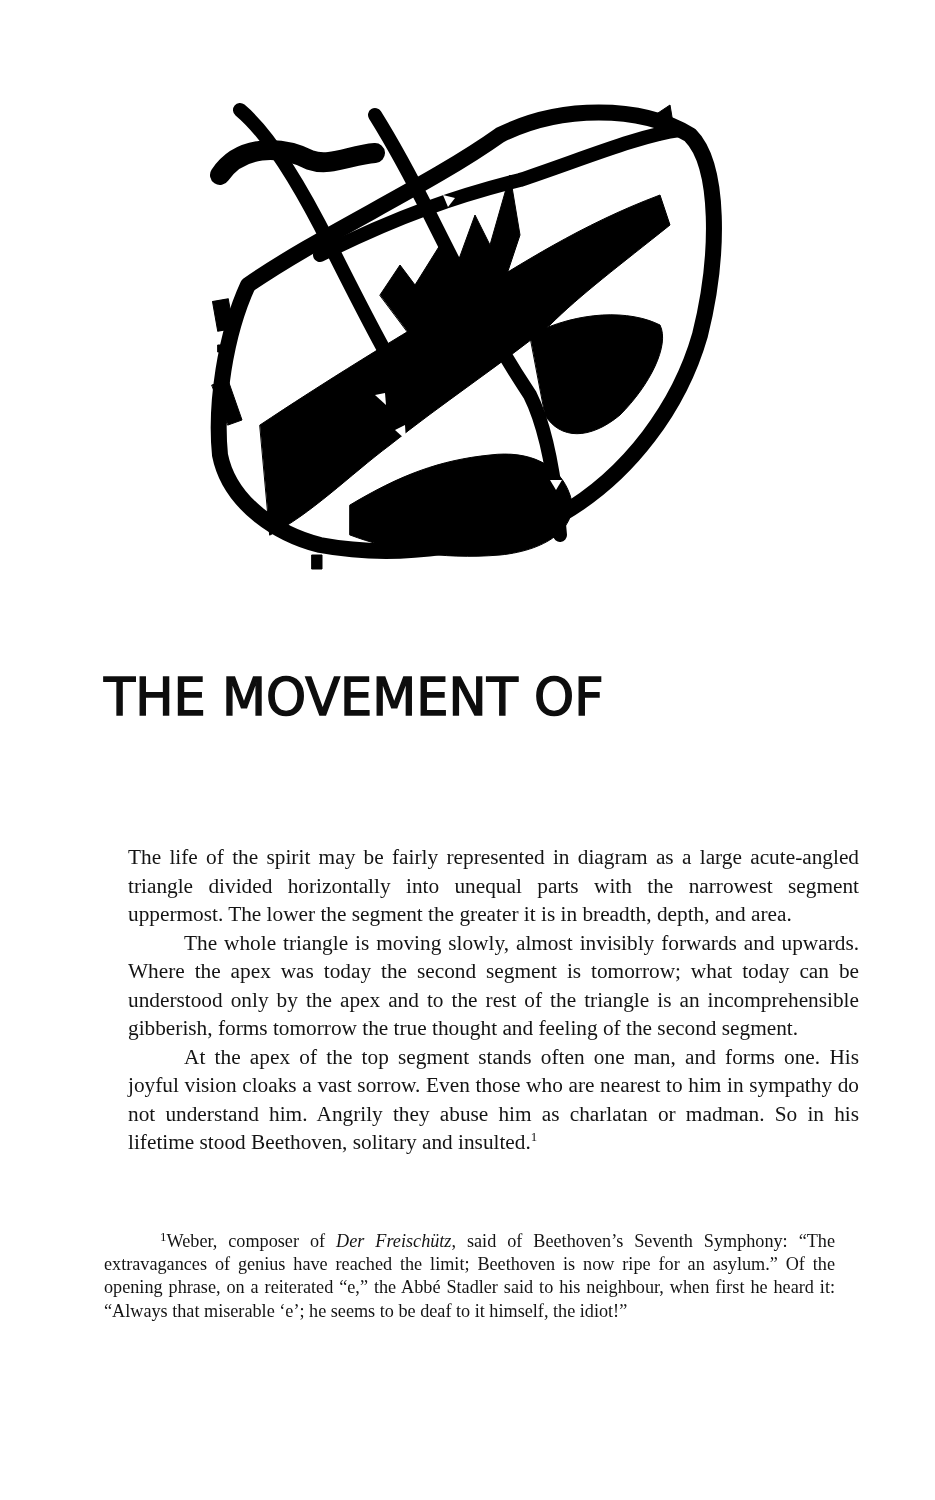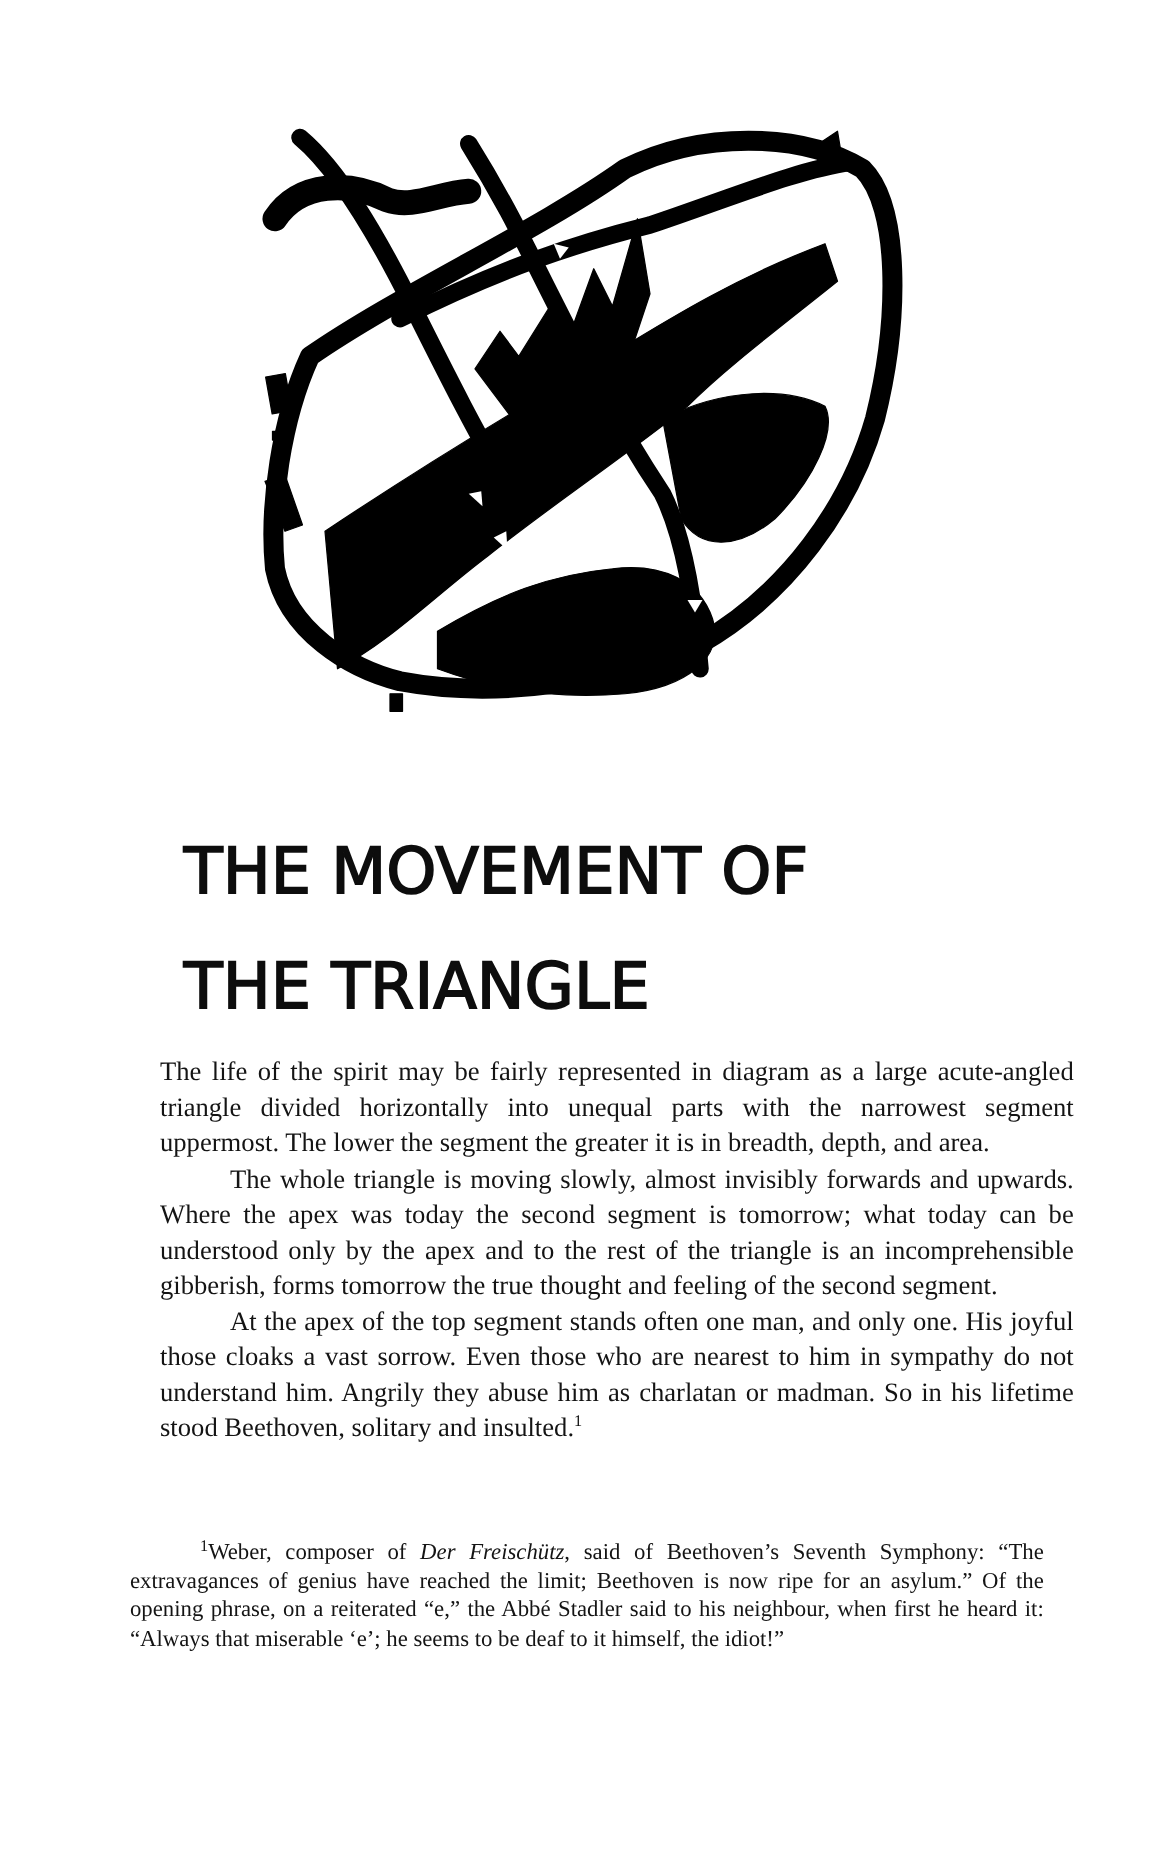--- a/index.html
+++ b/index.html
@@ -41,21 +41,20 @@
       font-weight: normal;
       font-size: 51px;
       line-height: 92px;
       letter-spacing: 0px;
       color: #0d0d0d;
       -webkit-text-stroke: 1.4px #0d0d0d;
     }
     .chapter-title span {
       display: block;
       white-space: nowrap;
-      margin-left: 43px;
     }
     .body-text {
       position: absolute;
       left: 104px;
       top: 843px;
       width: 731px;
       font-family: "Liberation Serif", serif;
       font-size: 21.3px;
       line-height: 28.5px;
       text-align: justify;
@@ -138,32 +137,31 @@
         <path d="M175 300 L 185 298 L 186 310 Z"></path>
         <path d="M195 335 L 205 330 L 206 345 Z"></path>
         <path d="M285 345 L 296 345 L 290 352 Z"></path>
         <path d="M350 385 L 362 385 L 356 395 Z"></path>
       </g>
     </svg>
   </div>
 
   <h1 class="chapter-title">
     <span>THE MOVEMENT OF</span>
-    <span>THE TRIANGLE</span>
   </h1>
 
   <div class="body-text">
     <p>
       <span>The life of the spirit may be fairly represented in diagram as a large acute-angled triangle divided horizontally into unequal parts with the narrowest segment uppermost. The lower the segment the greater it is in breadth, depth, and area.</span>
     </p>
     <p class="indent">
       <span>The whole triangle is moving slowly, almost invisibly forwards and upwards. Where the apex was today the second segment is tomorrow; what today can be understood only by the apex and to the rest of the triangle is an incomprehensible gibberish, forms tomorrow the true thought and feeling of the second segment.</span>
     </p>
     <p class="indent">
-      <span>At the apex of the top segment stands often one man, and only one. His joyful those cloaks a vast sorrow. Even those who are nearest to him in sympathy do not understand him. Angrily they abuse him as charlatan or madman. So in his lifetime stood Beethoven, solitary and insulted.</span><sup class="footnote-ref">1</sup>
+      <span>At the apex of the top segment stands often one man, and forms one. His joyful vision cloaks a vast sorrow. Even those who are nearest to him in sympathy do not understand him. Angrily they abuse him as charlatan or madman. So in his lifetime stood Beethoven, solitary and insulted.</span><sup class="footnote-ref">1</sup>
     </p>
   </div>
 
   <div class="footnote">
     <p>
       <sup class="fn-mark">1</sup><span>Weber, composer of </span><em>Der Freischütz</em><span>, said of Beethoven’s Seventh Symphony: “The extravagances of genius have reached the limit; Beethoven is now ripe for an asylum.” Of the opening phrase, on a reiterated “e,” the Abbé Stadler said to his neighbour, when first he heard it: “Always that miserable ‘e’; he seems to be deaf to it himself, the idiot!”</span>
     </p>
   </div>
 
 </div>

